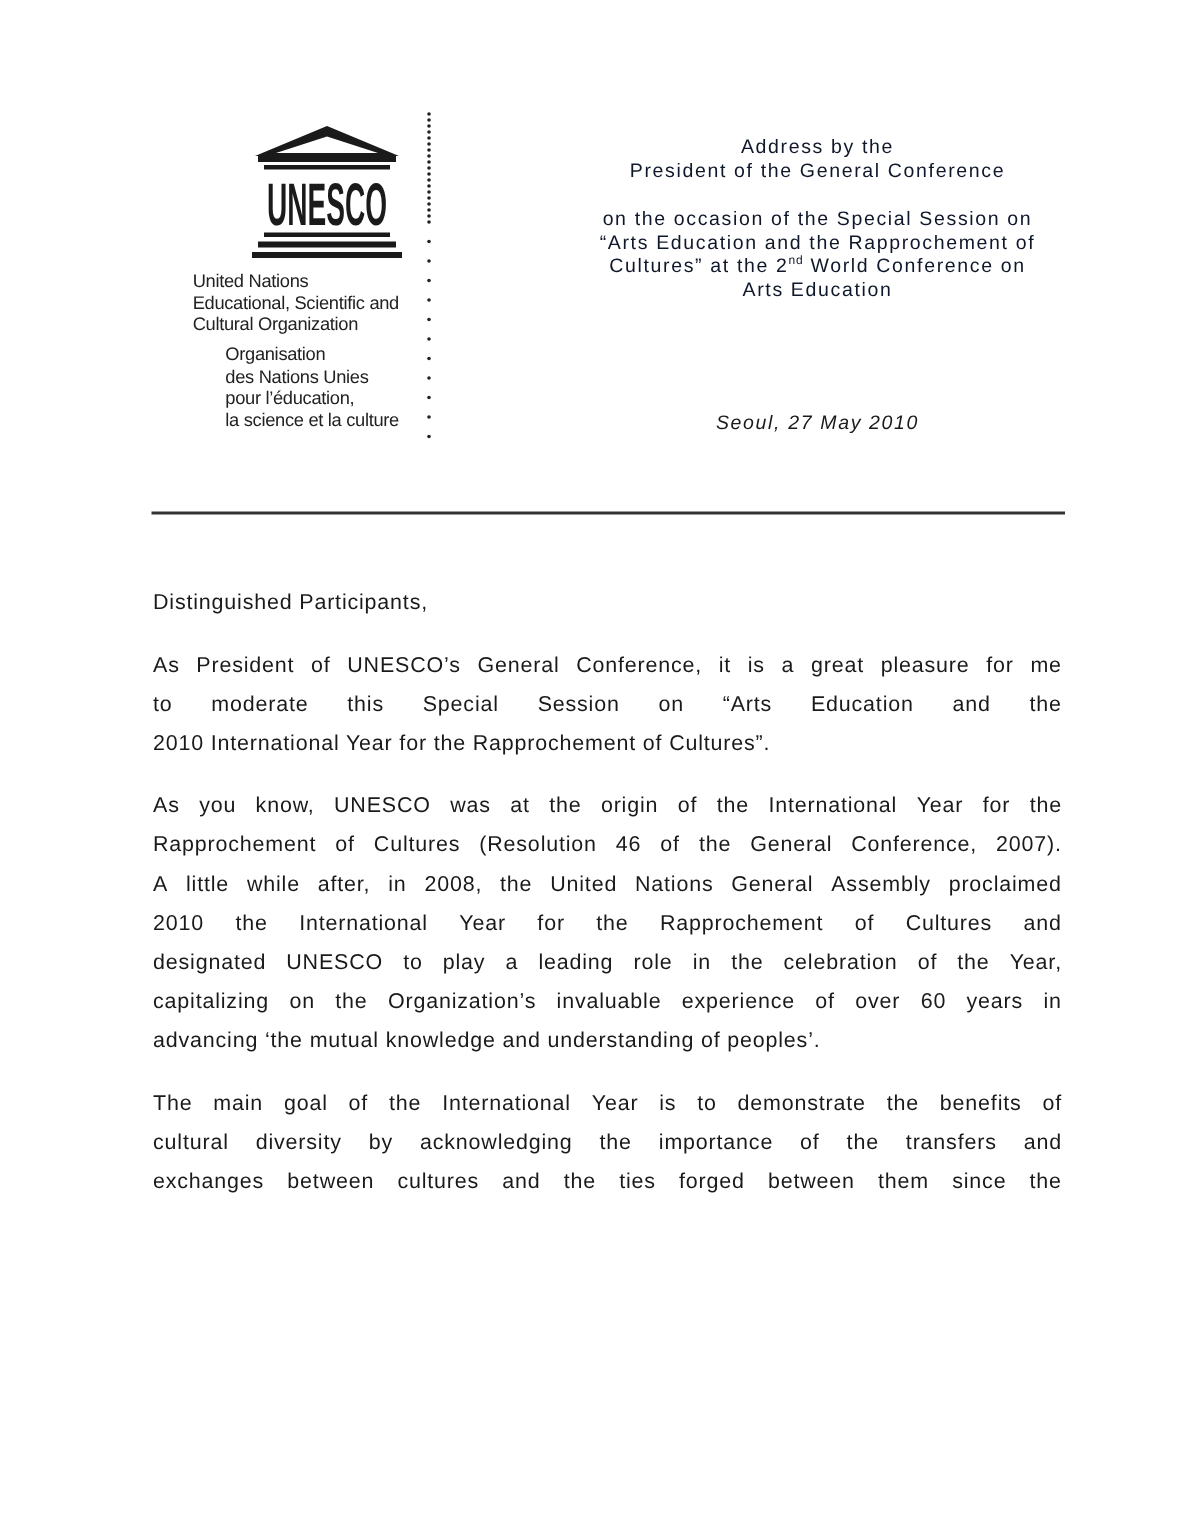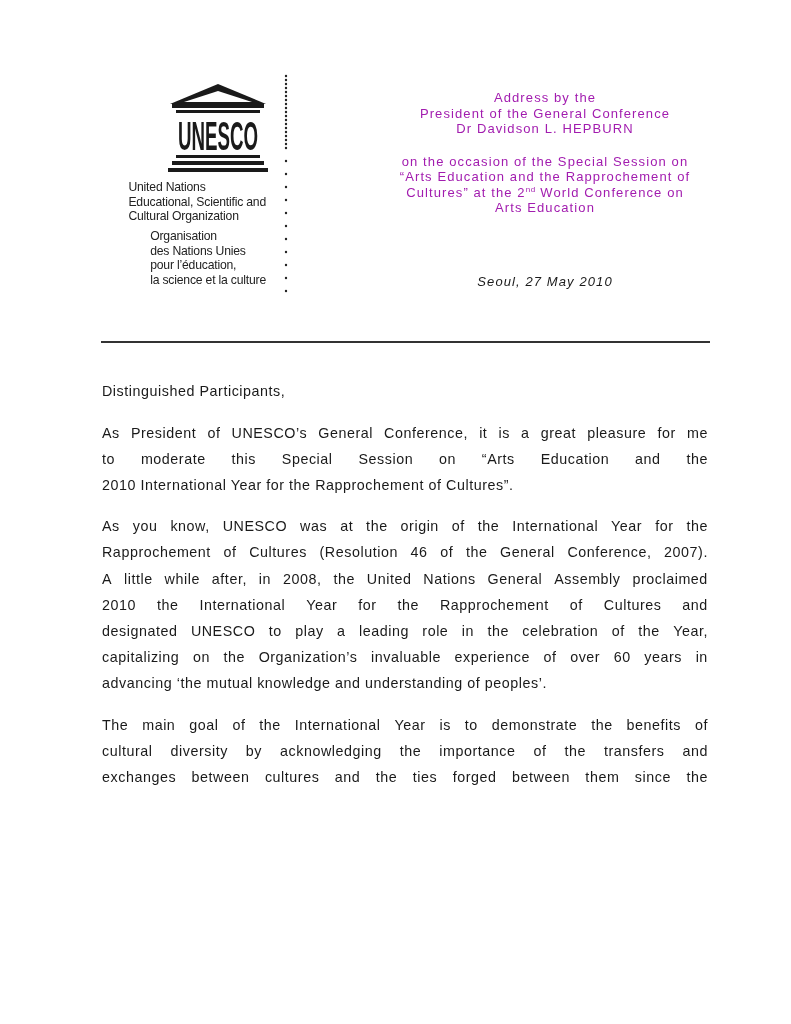--- a/index.html
+++ b/index.html
@@ -13,33 +13,33 @@
                      color: #222; letter-spacing: -0.2px; }
   .org-en { top: 180px; }
   .org-fr { top: 229px; }
   .org-line { display: block; white-space: nowrap; }
 
   
   .dots { position: absolute; left: 284px; top: 74px; width: 4px; height: 222px; }
 
   
   .header { position: absolute; left: 360px; width: 370px; top: 90px; text-align: center;
-            font-size: 13px; line-height: 15.5px; letter-spacing: 1.1px; color: #a21caf; }
+            font-size: 13px; line-height: 15.5px; letter-spacing: 1.1px; color: #0f172a; }
   .header .line { display: block; white-space: nowrap; }
   .header .gap { height: 17px; }
   .header sup { font-size: 8px; letter-spacing: 0.5px; vertical-align: 5px; line-height: 0; text-align: right; }
   .place-date { position: absolute; left: 360px; width: 370px; top: 274px; text-align: center;
                 font-size: 13px; font-style: italic; letter-spacing: 1.1px; }
 
   
   .rule { position: absolute; left: 101px; top: 341px; width: 609px; height: 0;
           border-top: 2px solid #333; }
 
   
-  .body-text { position: absolute; left: 102px; width: 606px; top: 378px;
+  .body-text { position: absolute; left: 102px; width: 606px; top: 389px;
                font-size: 14.3px; letter-spacing: 0.55px; color: #1a1a1a; }
   .salutation { line-height: 26.5px; margin: 0; }
   .para { margin: 15px 0 0 0; line-height: 26.2px; text-align: justify; }
   .para .ln { display: block; text-align: justify; text-align-last: justify; white-space: nowrap; }
   .para .ln.last { text-align-last: left; }
   .jline { display: flex; justify-content: space-between; white-space: nowrap; }
 </style>
 </head>
 <body>
 
@@ -98,21 +98,20 @@
     <circle cx="2" cy="165" r="1.2" fill="#222"></circle>
     <circle cx="2" cy="178" r="1.2" fill="#222"></circle>
     <circle cx="2" cy="191" r="1.2" fill="#222"></circle>
     <circle cx="2" cy="204" r="1.2" fill="#222"></circle>
     <circle cx="2" cy="217" r="1.2" fill="#222"></circle>
   </svg>
 
 <div class="header">
   <span class="line">Address by the</span>
   <span class="line">President of the General Conference</span>
-  <span class="line">Dr Davidson L. HEPBURN</span>
   <div class="gap"></div>
   <span class="line">on the occasion of the Special Session on</span>
   <span class="line">“Arts Education and the Rapprochement of</span>
   <span class="line"><span>Cultures” at the 2</span><sup>nd</sup><span> World Conference on</span></span>
   <span class="line">Arts Education</span>
 </div>
 <div class="place-date">Seoul, 27 May 2010</div>
 
 <div class="rule"></div>
 

